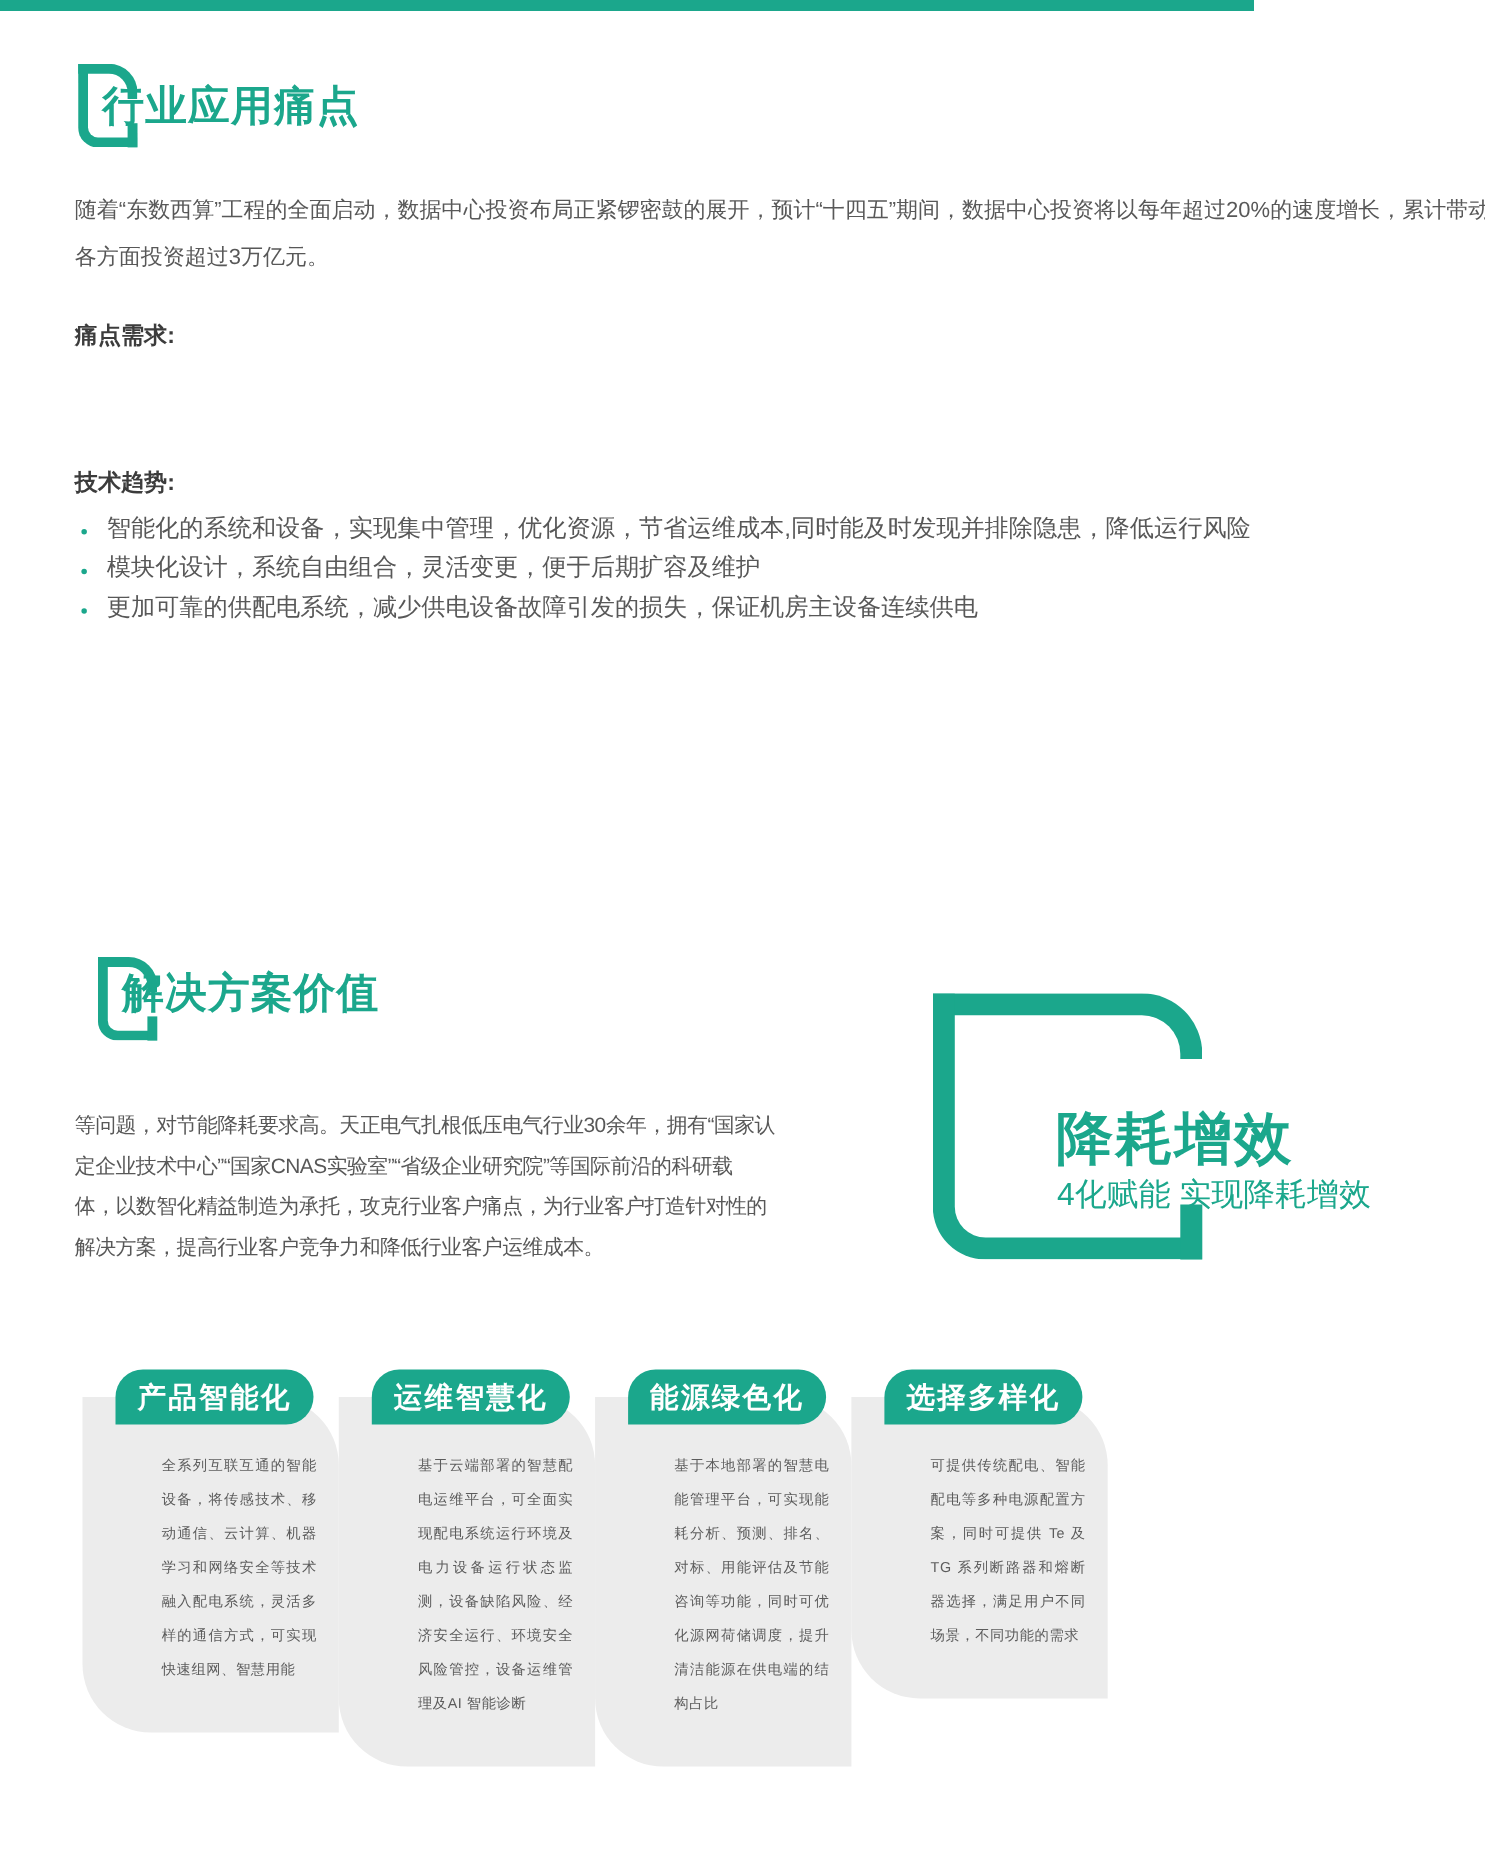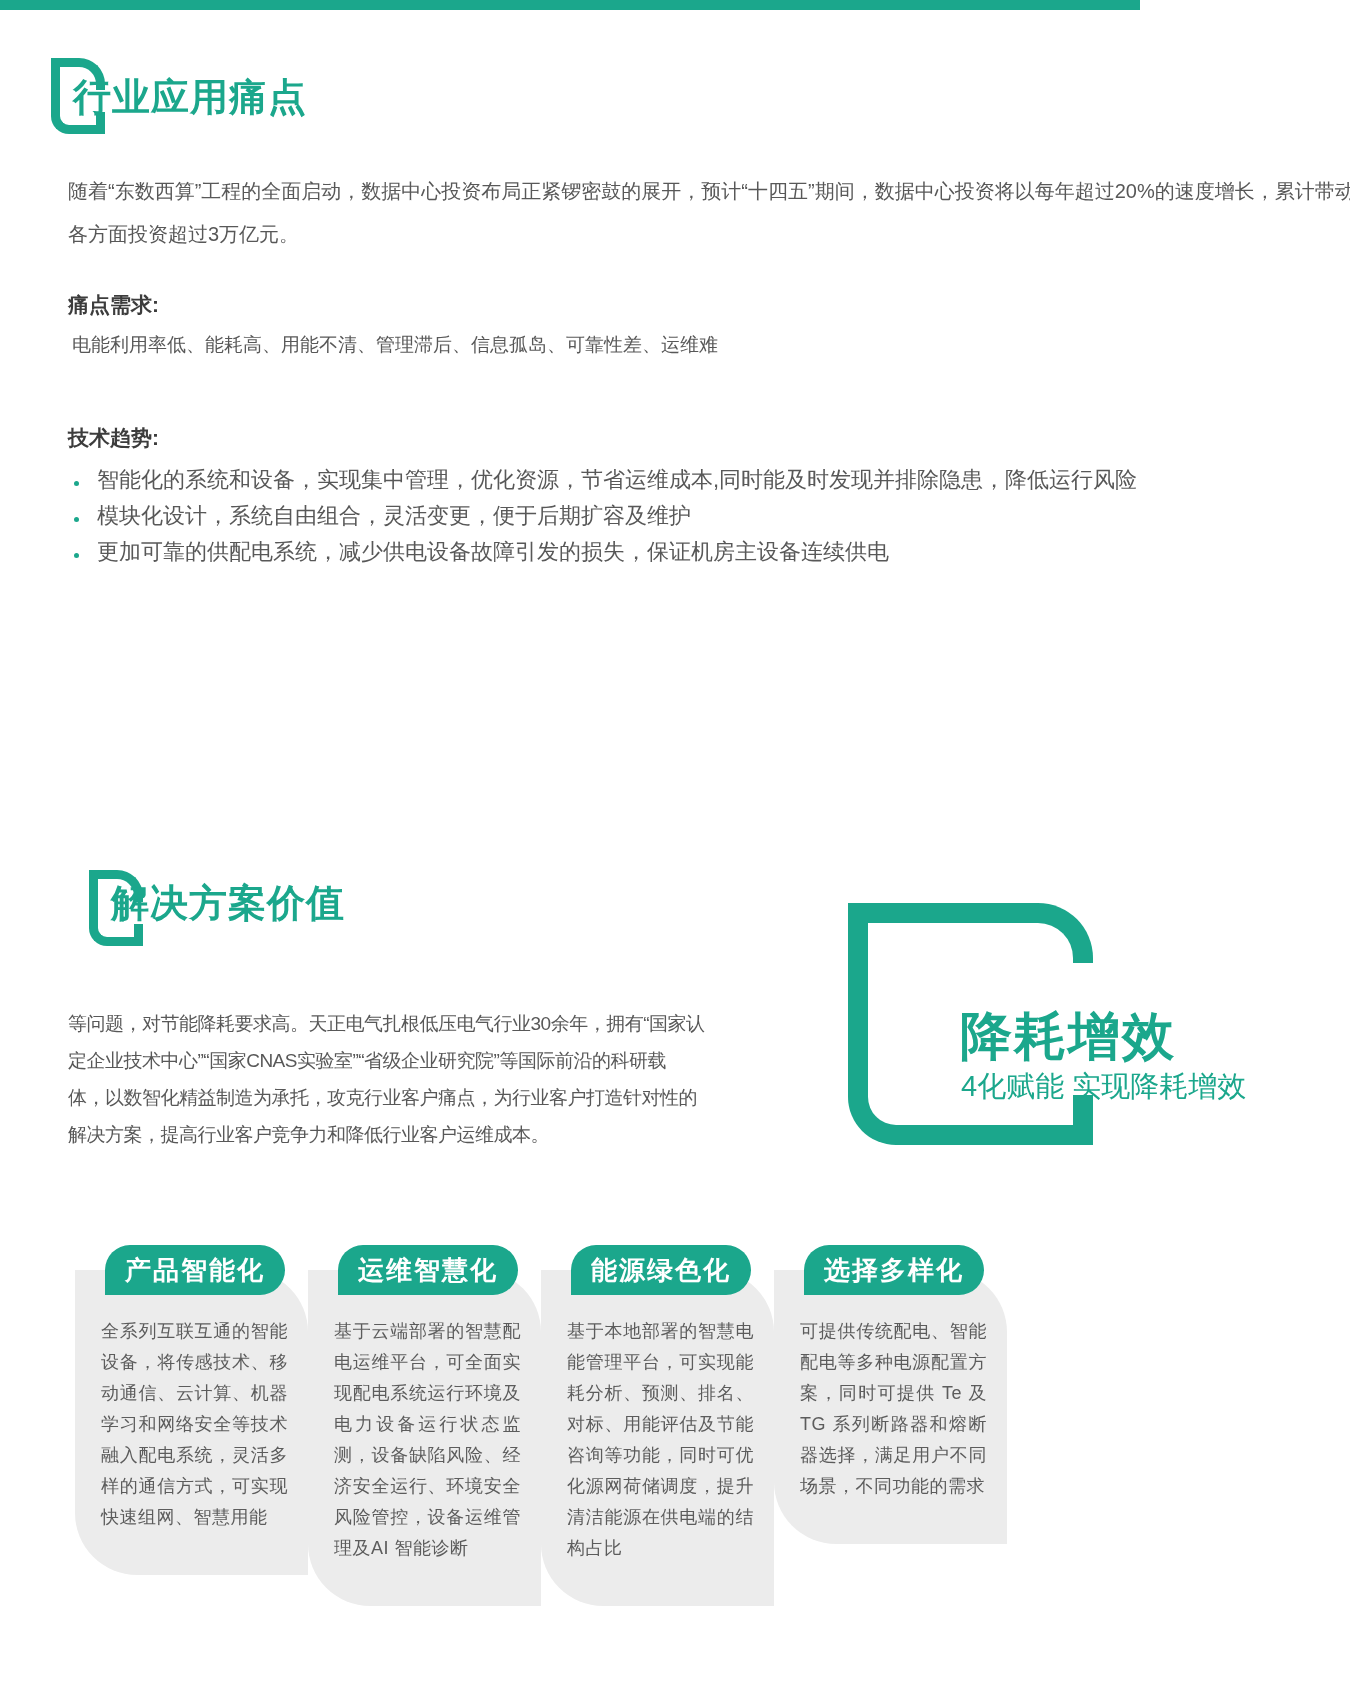--- a/index.html
+++ b/index.html
@@ -31,21 +31,21 @@
 
   .qb-big{width:245px;height:242px;}
   .qb-big .lb{border-left-width:20px;border-bottom-width:20px;border-bottom-left-radius:48px;}
   .qb-big .hook{height:60px;border-top-width:20px;border-right-width:20px;border-top-right-radius:55px;}
   .qb-big .tick{width:20px;height:50px;}
 
   
   .sec-header{position:absolute;}
   .sec-header h2{margin:0;position:relative;z-index:2;font-size:38px;line-height:46px;
     font-weight:bold;color:var(--teal,#1ba78c);white-space:nowrap;letter-spacing:1px;}
-  .sh1{left:51px;top:58px;}
+  .sh1{left:71px;top:58px;}
   .sh1 h2{padding:16px 0 0 22px;}
   .sh2{left:70px;top:870px;padding-left:19px;}
   .sh2 h2{padding:10px 0 0 22px;}
 
   
   .para1{position:absolute;left:68px;top:170px;font-size:20px;line-height:43px;color:var(--body,#585858);}
   .para1 div{white-space:nowrap;}
 
   .sub-heading{position:absolute;font-size:21px;font-weight:bold;color:var(--ink,#3c3c3c);white-space:nowrap;}
   .pain-heading{left:68px;top:291px;}
@@ -71,22 +71,22 @@
 
   
   .cards{position:absolute;left:75px;top:1245px;display:flex;}
   .card{position:relative;width:233px;}
   .pill{position:relative;z-index:2;margin-left:30px;width:180px;height:50px;
     border-radius:26px 26px 26px 0;background:var(--teal,#1ba78c);color:var(--white,#fff);
     font-size:26px;font-weight:bold;letter-spacing:2px;
     display:flex;align-items:center;justify-content:center;white-space:nowrap;}
   .card-surface{background:var(--card-bg,#ececec);border-radius:0 62px 0 62px;margin-top:-25px;
     padding:46px 20px 42px 26px;min-height:190px;}
-  .card-text{font-size:18px;line-height:31px;letter-spacing:0.5px;color:var(--card-text,#5c5c5c);
-    text-align:justify;}
+  .card-text{font-size:13px;line-height:31px;letter-spacing:0.5px;color:var(--card-text,#5c5c5c);
+    text-align:justify;margin-left:46px;}
 </style>
 </head>
 <body>
 
 <div class="page">
 
   <div class="topbar"></div>
 
   <div class="sec-header sh1">
     <div class="qbracket qb-small">
@@ -96,21 +96,20 @@
     </div>
     <h2>行业应用痛点</h2>
   </div>
 
   <div class="para1">
     <div>随着“东数西算”工程的全面启动，数据中心投资布局正紧锣密鼓的展开，预计“十四五”期间，数据中心投资将以每年超过20%的速度增长，累计带动</div>
     <div>各方面投资超过3万亿元。</div>
   </div>
 
   <div class="sub-heading pain-heading">痛点需求:</div>
-  <div class="pain-text">电能利用率低、能耗高、用能不清、管理滞后、信息孤岛、可靠性差、运维难</div>
 
   <div class="sub-heading trends-heading">技术趋势:</div>
   <div class="trend-list">
     <div class="trend-item">
       <span class="dot"></span>
       <span>智能化的系统和设备，实现集中管理，优化资源，节省运维成本,同时能及时发现并排除隐患，降低运行风险</span>
     </div>
     <div class="trend-item">
       <span class="dot"></span>
       <span>模块化设计，系统自由组合，灵活变更，便于后期扩容及维护</span>

